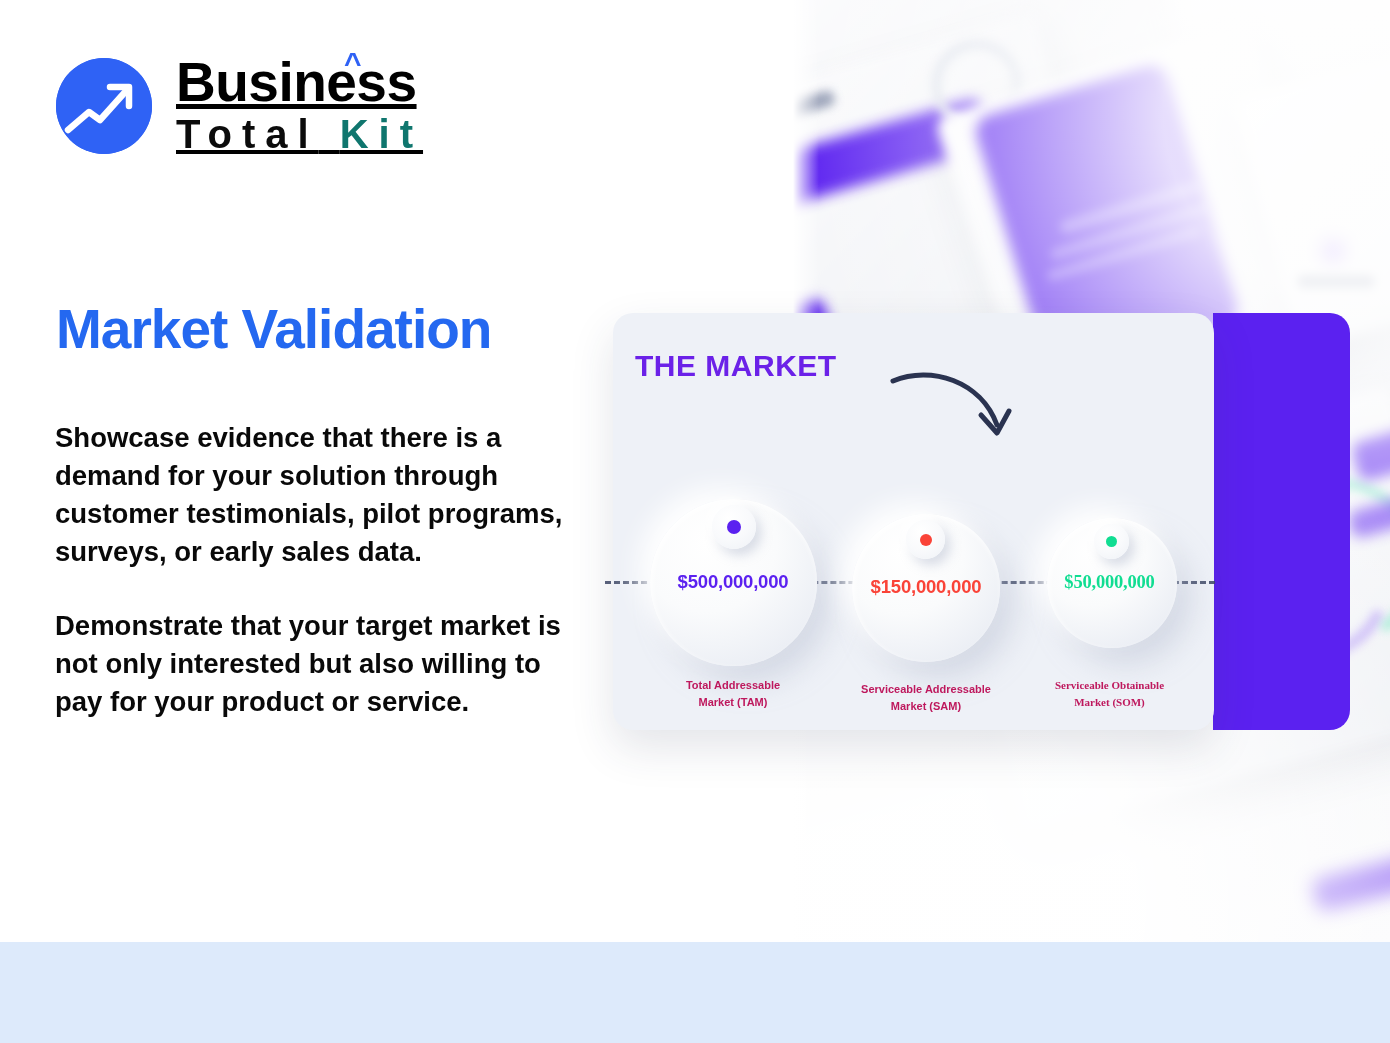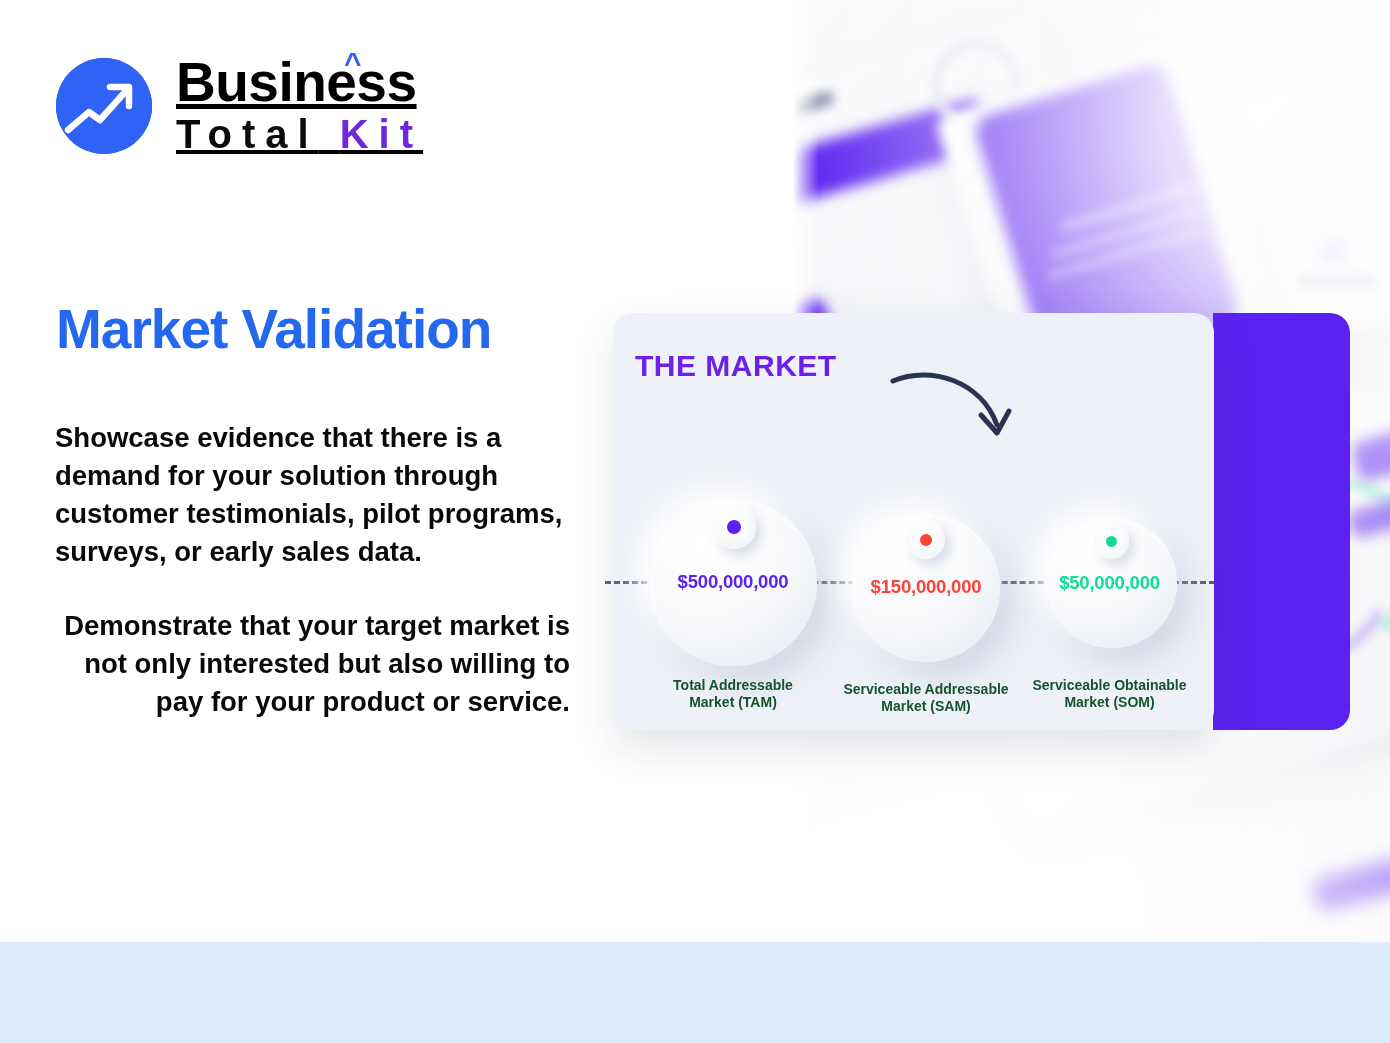--- a/index.html
+++ b/index.html
@@ -91,35 +91,35 @@
     letter-spacing: -0.5px; position: relative;
   }
   .hat {
     position: absolute; left: 168px; top: -8px;
     font-size: 30px; font-weight: 700; color: #2f62f5; line-height: 1;
   }
   .logo-line2 {
     font-size: 40px; font-weight: 700; line-height: 1.1;
     letter-spacing: 10px; color:#0b0b0b; margin-top: 2px;
   }
-  .logo-line2 .kit { color: #6d28d9; }
+  .logo-line2 .kit { color: #0f766e; }
 
   
   .headline {
     position: absolute; left: 56px; top: 297px;
     font-size: 55px; font-weight: 700; color: #2468f0;
     letter-spacing: -1px;
   }
   .body-copy {
     position: absolute; left: 55px; top: 419px;
     width: 515px;
     font-size: 27.5px; line-height: 38px;
     color: #090909; font-weight: 700;
   }
-  .body-copy p + p { margin-top: 36px; text-align: right; }
+  .body-copy p + p { margin-top: 36px; }
 
   
   .slide-card {
     position: absolute;
     left: 613px; top: 313px;
     width: 601px; height: 417px;
     background: #eef1f7;
     border-radius: 20px;
     box-shadow: 0 18px 44px rgba(43,52,84,.13);
     z-index: 5;
@@ -183,22 +183,22 @@
   }
   .dot { border-radius: 50%; }
   .value {
     position: absolute;
     width: 100%;
     font-size: 18.5px; font-weight: 800; letter-spacing: -.2px;
     z-index: 4; text-align: center;
   }
   .caption {
     position: absolute; width: 100%;
-    font-size: 14px; font-weight: 700; line-height: 17px;
-    color: #14532d; z-index: 4; text-align: center;
+    font-size: 11px; font-weight: 700; line-height: 17px;
+    color: #be185d; z-index: 4; text-align: center;
   }
 
   
   .bottom-band {
     position: absolute; left: 0; top: 942px;
     width: 1390px; height: 101px;
     background: #ddeafb;
     z-index: 6;
   }
 </style>
@@ -302,21 +302,21 @@
         <div class="bump" style="left:84px; top:203px; width:39px; height:39px;">
           <span class="dot" style="width:12px;height:12px;background:#fa4338;"></span>
         </div>
         <div class="value" style="top:259px; color:#fa4338;">$150,000,000</div>
         <div class="caption" style="top:364px;">
           <span>Serviceable Addressable</span><br>
           <span>Market (SAM)</span>
         </div>
       </div>
 
-      <div class="metric" style="left:399px; top:0; width:195px; height:417px;">
+      <div class="metric" style="left:399px; top:0; width:195px; height:417px;font-family:Liberation Serif, serif;">
         <div class="orb" style="left:35px; top:205px; width:130px; height:130px;"></div>
         <div class="bump" style="left:82px; top:211px; width:35px; height:35px;">
           <span class="dot" style="width:11px;height:11px;background:#11dd92;"></span>
         </div>
         <div class="value" style="top:259px; color:#11dd92;">$50,000,000</div>
         <div class="caption" style="top:364px;">
           <span>Serviceable Obtainable</span><br>
           <span>Market (SOM)</span>
         </div>
       </div>

